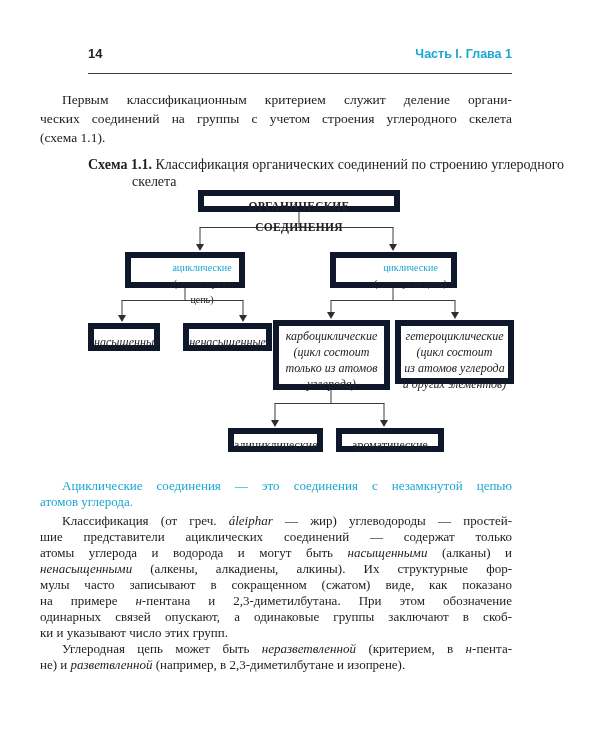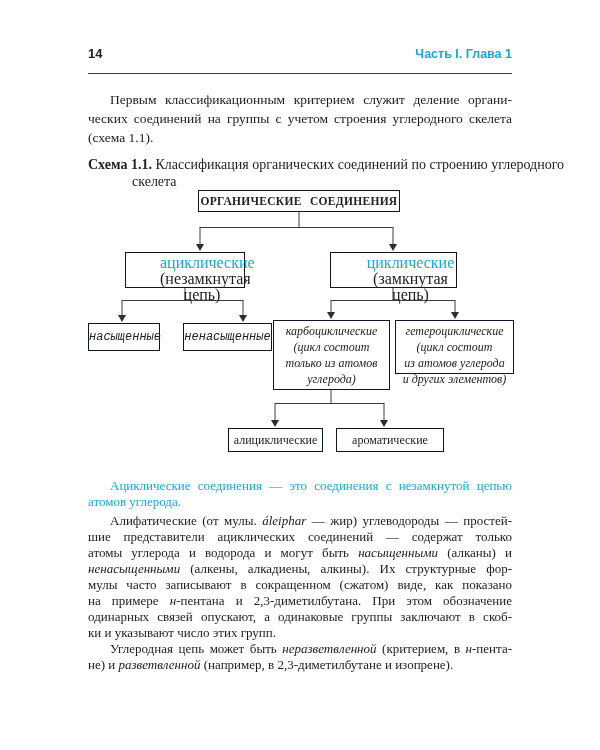--- a/index.html
+++ b/index.html
@@ -17,45 +17,45 @@
   .header {
     padding-top:46px; padding-bottom:12px;
     display:flex; justify-content:space-between; align-items:flex-end;
     border-bottom:1px solid var(--line);
     font-family:"Liberation Sans", sans-serif;
   }
   .page-num { font-size:13px; font-weight:bold; color:#222; }
   .chapter { font-size:12.5px; font-weight:bold; color:var(--accent); }
 
   
-  .para { font-size:13px; line-height:16px; }
+  .para { font-size:13px; line-height:16px;margin-left:40px; }
   .para.intro { margin-top:16px; font-size:13.5px; line-height:19px; }
   .tline { text-align:justify; text-align-last:justify; white-space:normal; }
   .tline.last { text-align-last:left; }
   .tline.ind { text-indent:22px; }
   .definition { margin-top:22px; color:var(--accent); }
   .p2 { margin-top:3px; }
 
   
   .caption { margin-top:9px; font-size:14px; line-height:17px; color:#222; }
   .cap-line1 { white-space:nowrap; }
   .cap-line2 { padding-left:44px; }
   .cap-label { font-weight:bold; }
 
   
   .diagram { position:relative; width:600px; height:266px; margin-top:0; }
   .connectors { position:absolute; left:0; top:0; }
   .dbox {
-    position:absolute; background:#fff; border:1px solid #0f172a;
+    position:absolute; background:#fff; border:6px solid #0f172a;
     font-size:12px; text-align:center; color:#222;
   }
   .dbox.root { font-weight:bold; font-size:11.5px; line-height:21px; letter-spacing:.3px; word-spacing:5px; }
-  .dbox.two { font-size:16px; line-height:16px; padding-top:2px;padding-left:34px; }
+  .dbox.two { font-size:10px; line-height:16px; padding-top:2px;padding-left:34px; }
   .dtitle { color:var(--accent); }
-  .dbox.leaf { font-style:italic; font-size:12px; line-height:26px;font-family:Liberation Mono, monospace; }
+  .dbox.leaf { font-style:italic; font-size:12px; line-height:26px; }
   .dbox.leaf4 { font-size:12px; line-height:22px; }
   .dbox.multi { font-size:12px; line-height:16px; padding-top:2px; }
   .dbox .tline, .dbox .tline.last { text-align:center; text-align-last:center; text-indent:0;font-style:italic; }
 </style>
 </head>
 <body>
 
 <div class="page">
 
   <div class="header m">
@@ -122,39 +122,39 @@
 
     <div class="dbox leaf" style="left:183px;top:133px;width:89px;height:28px;">ненасыщенные</div>
 
     <div class="dbox multi" style="left:273px;top:130px;width:117px;height:70px;">
         <div class="tline"><span>карбоциклические</span></div>
         <div class="tline"><span>(цикл состоит</span></div>
         <div class="tline"><span>только из атомов</span></div>
         <div class="tline last"><span>углерода)</span></div>
       </div>
 
-    <div class="dbox multi" style="left:395px;top:130px;width:119px;height:54px;">
+    <div class="dbox multi" style="left:395px;top:130px;width:119px;height:64px;">
         <div class="tline"><span>гетероциклические</span></div>
         <div class="tline"><span>(цикл состоит</span></div>
         <div class="tline"><span>из атомов углерода</span></div>
         <div class="tline last"><span>и других элементов)</span></div>
       </div>
 
     <div class="dbox leaf4" style="left:228px;top:238px;width:95px;height:24px;">алициклические</div>
 
     <div class="dbox leaf4" style="left:336px;top:238px;width:108px;height:24px;">ароматические</div>
   </div>
 
   <div class="para definition m">
       <div class="tline ind"><span>Ациклические соединения — это соединения с незамкнутой цепью</span></div>
       <div class="tline last"><span>атомов углерода.</span></div>
     </div>
 
   <div class="para p2 m">
-      <div class="tline ind"><span>Алифатические (от мулы. </span><i>áleiphar</i><span> — жир) углеводороды — простей-</span></div>
+      <div class="tline ind"><span>Классификация (от греч. </span><i>áleiphar</i><span> — жир) углеводороды — простей-</span></div>
       <div class="tline"><span>шие представители ациклических соединений — содержат только</span></div>
       <div class="tline"><span>атомы углерода и водорода и могут быть </span><i>насыщенными</i><span> (алканы) и</span></div>
       <div class="tline"><i>ненасыщенными</i><span> (алкены, алкадиены, алкины). Их структурные фор-</span></div>
       <div class="tline"><span>мулы часто записывают в сокращенном (сжатом) виде, как показано</span></div>
       <div class="tline"><span>на примере </span><i>н</i><span>-пентана и 2,3-диметилбутана. При этом обозначение</span></div>
       <div class="tline"><span>одинарных связей опускают, а одинаковые группы заключают в скоб-</span></div>
       <div class="tline last"><span>ки и указывают число этих групп.</span></div>
     </div>
 
   <div class="para m">

